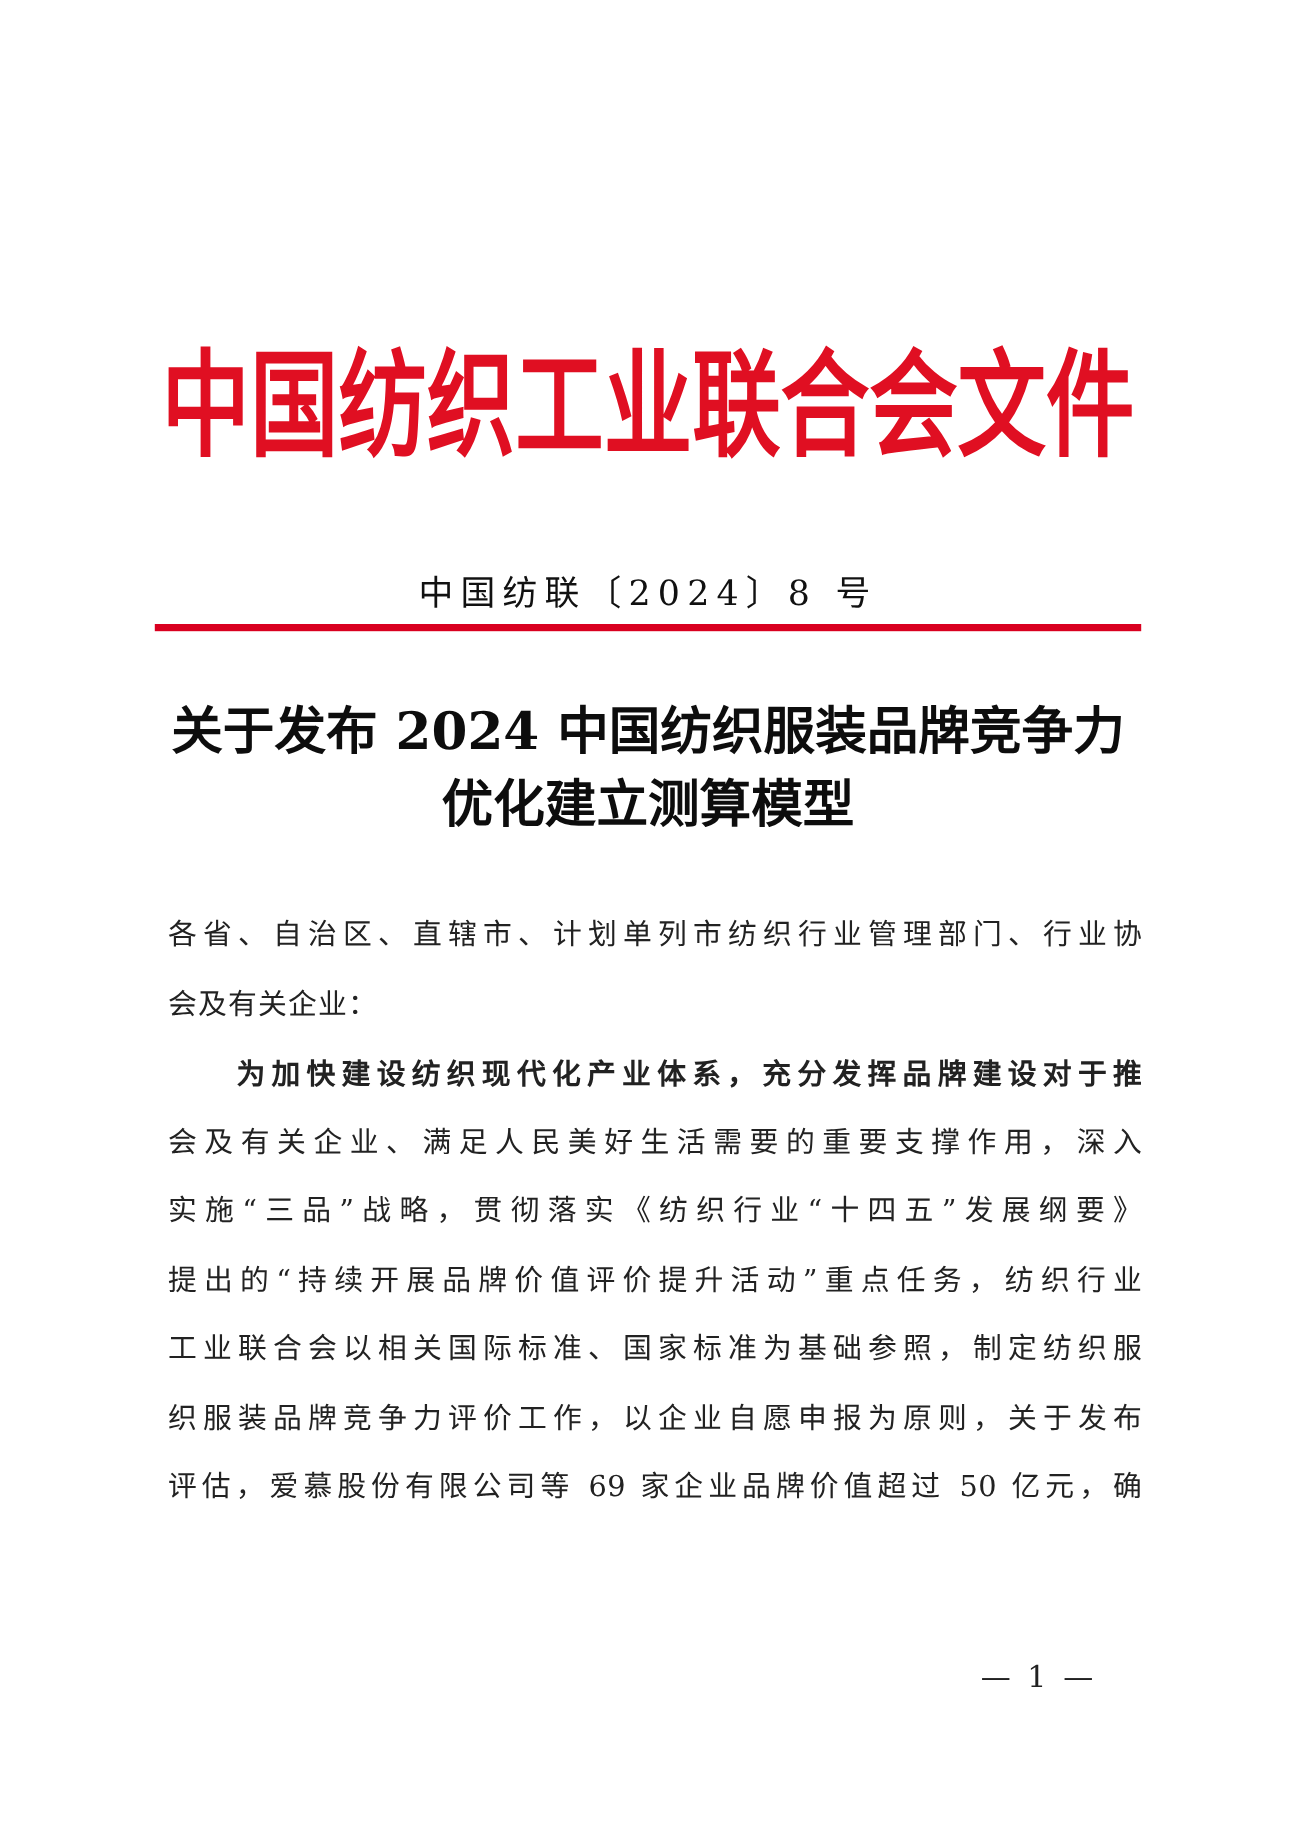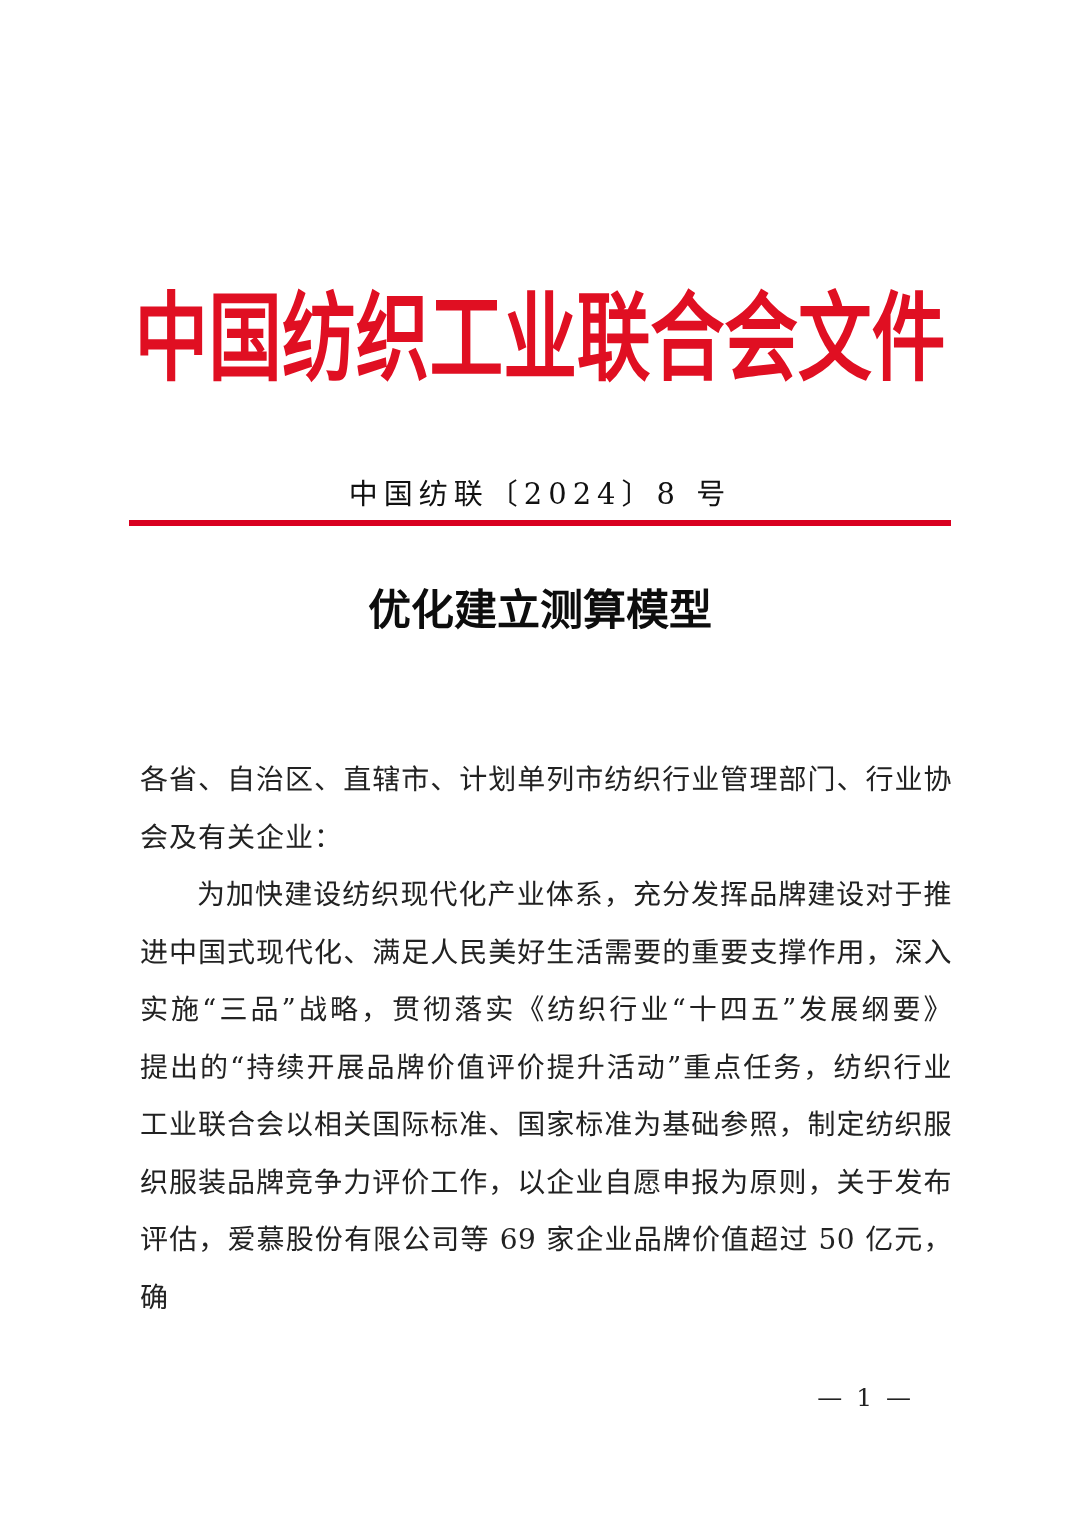--- a/index.html
+++ b/index.html
@@ -70,37 +70,38 @@
     color: #0d0d0d;
     white-space: nowrap;
   }
 
   
   .body-block {
     position: absolute;
     top: 751px;
     left: 140px;
     width: 812px;
-    font-size: 28px;
+    font-size: 24px;
     color: #222222;
   }
   .body-line {
     height: 57.5px;
     line-height: 57.5px;
     letter-spacing: 1px;
     white-space: nowrap;
   }
   .body-line.justify {
     white-space: normal;
     text-align: justify;
     text-align-last: justify;
     letter-spacing: 0.5px;
   }
   .body-line.indent {
     text-indent: 57px;
+    font-weight: bold;
   }
   .body-line.left-end {
     text-align: center;
     text-align-last: left;
   }
 
   
   .page-number {
     position: absolute;
     top: 1383px;
@@ -116,28 +117,29 @@
 
 <div class="page">
 
   <div class="letterhead" style="color: rgb(224, 15, 34);">中国纺织工业联合会文件</div>
 
   <div class="doc-number">中国纺联〔2024〕8 号</div>
 
   <div class="red-rule" style="background: rgb(217, 0, 32);"></div>
 
   <div class="doc-title">
+    <div>关于发布 2024 中国纺织服装品牌竞争力</div>
     <div>优化建立测算模型</div>
   </div>
 
   <div class="body-block">
     <div class="body-line justify">各省、自治区、直辖市、计划单列市纺织行业管理部门、行业协</div>
     <div class="body-line left-end">会及有关企业：</div>
     <div class="body-line justify indent">为加快建设纺织现代化产业体系，充分发挥品牌建设对于推</div>
-    <div class="body-line justify">进中国式现代化、满足人民美好生活需要的重要支撑作用，深入</div>
+    <div class="body-line justify">会及有关企业、满足人民美好生活需要的重要支撑作用，深入</div>
     <div class="body-line justify">实施“三品”战略，贯彻落实《纺织行业“十四五”发展纲要》</div>
     <div class="body-line justify">提出的“持续开展品牌价值评价提升活动”重点任务，纺织行业</div>
     <div class="body-line justify">工业联合会以相关国际标准、国家标准为基础参照，制定纺织服</div>
     <div class="body-line justify">织服装品牌竞争力评价工作，以企业自愿申报为原则，关于发布</div>
     <div class="body-line justify">评估，爱慕股份有限公司等 69 家企业品牌价值超过 50 亿元，确</div>
   </div>
 
   <div class="page-number">— 1 —</div>
 
 </div>

